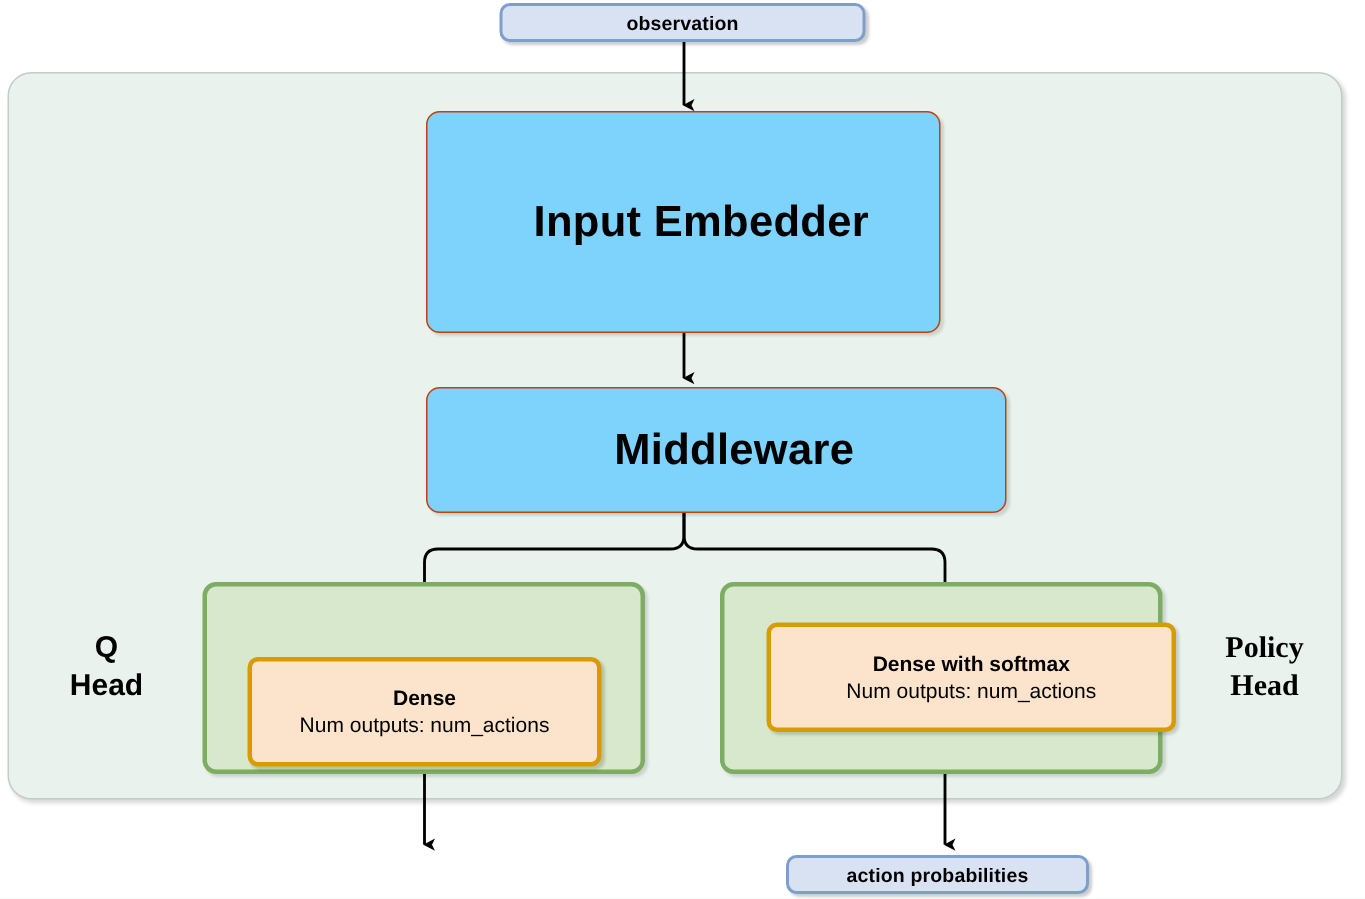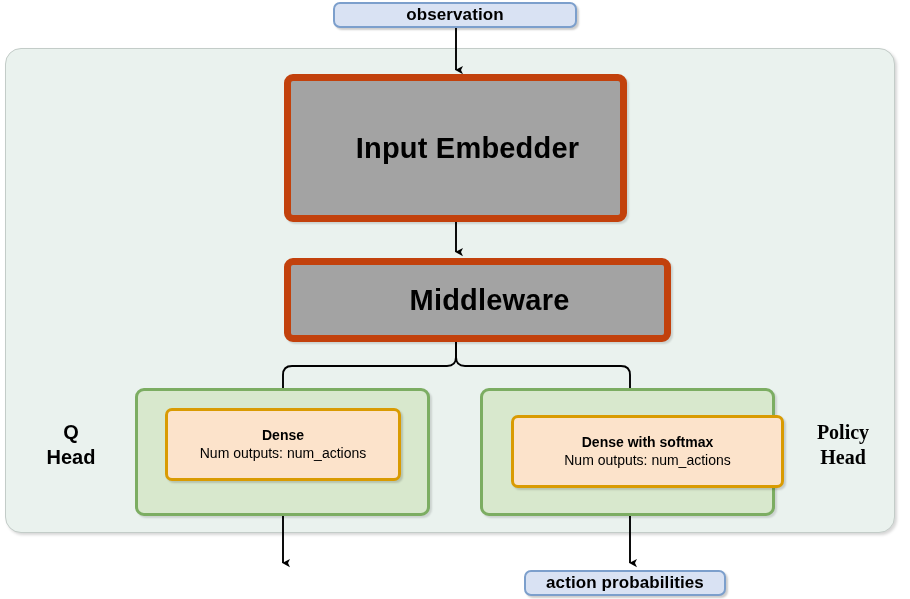--- a/index.html
+++ b/index.html
@@ -34,38 +34,38 @@
     color: #000000;
   }
 
   
   .io-box {
     background: #d9e2f3;
     border: 2px solid #7c9fcc;
     border-radius: 7px;
     box-shadow: 2px 2px 2px rgba(0,0,0,0.20);
     font-weight: bold;
-    font-size: 17px;
+    font-size: 13px;
     letter-spacing: 0.1px;
   }
 
   
   .outer-container {
     position: absolute;
     box-sizing: border-box;
     background: #eaf2ee;
     border: 1.5px solid #c3ccc8;
     border-radius: 16px;
     box-shadow: 2px 2px 3px rgba(0,0,0,0.16);
   }
 
   
   .green-box {
-    background: #a3a3a3;
-    border: 7px solid #c2410c;
+    background: #7dd3fc;
+    border: 1px solid #c2410c;
     border-radius: 9px;
     box-shadow: 2px 2px 2px rgba(0,0,0,0.13);
     padding-left: 24px;
   }
   .green-box .title {
     font-weight: bold;
     font-size: 29px;
     letter-spacing: 0.2px;
   }
 
@@ -156,21 +156,21 @@
   <div class="node green-box" style="left:284px; top:74px; width:343px; height:148px;">
     <span class="title">Input Embedder</span>
   </div>
 
   <div class="node green-box" style="left:284px; top:258px; width:387px; height:84px;">
     <span class="title">Middleware</span>
   </div>
 
   <div class="node head-box" style="left:135px; top:388px; width:295px; height:128px;"></div>
 
-  <div class="orange-box" style="left:165px; top:408px; width:236px; height:73px;">
+  <div class="orange-box" style="left:165px; top:438px; width:236px; height:73px;">
     <span class="layer-title">Dense</span>
     <span class="layer-sub">Num outputs: num_actions</span>
   </div>
 
   <div class="side-label" style="left:22px; top:420px; width:98px;">Q
 Head</div>
 
   <div class="node head-box" style="left:480px; top:388px; width:295px; height:128px;"></div>
 
   <div class="orange-box" style="left:511px; top:415px; width:273px; height:73px;">

